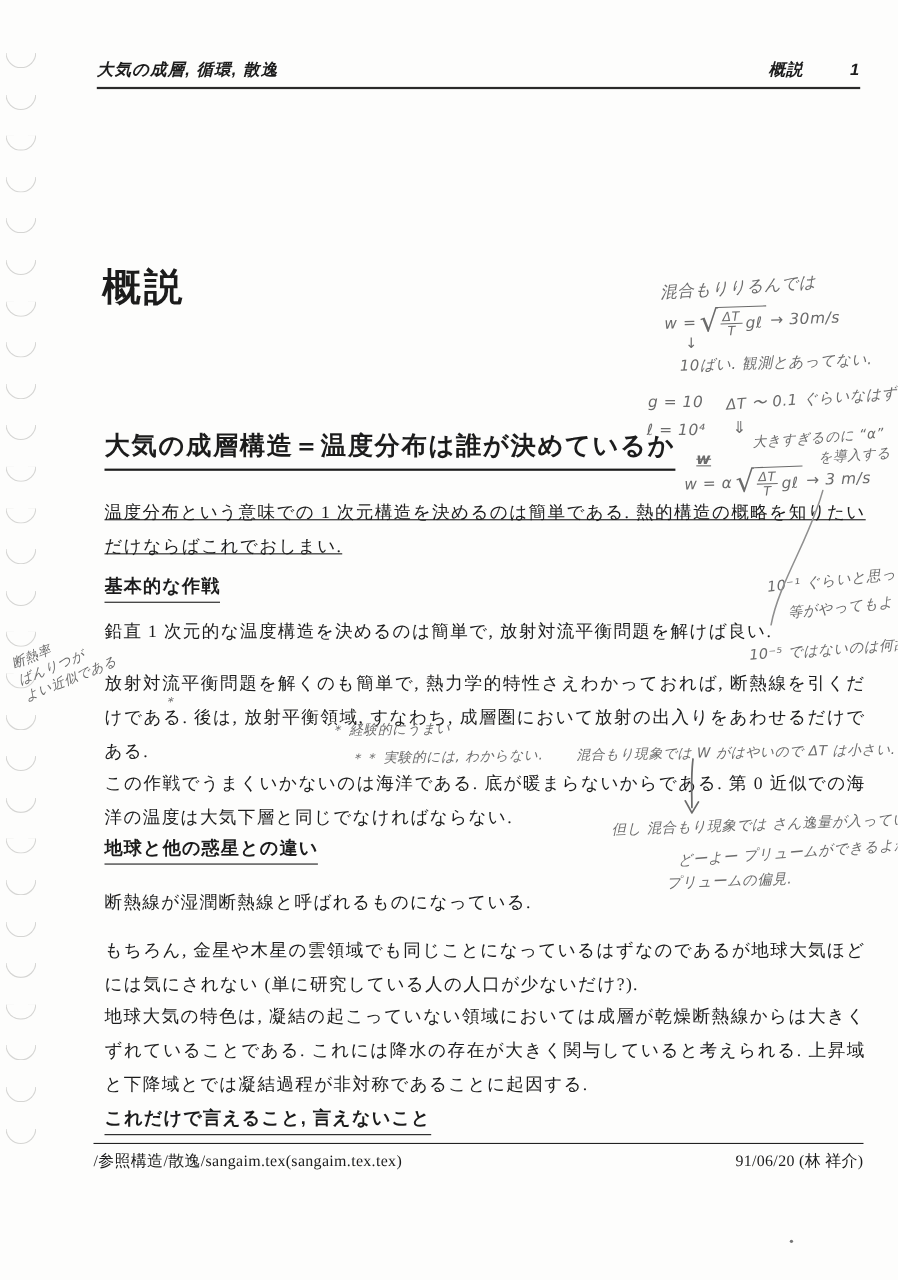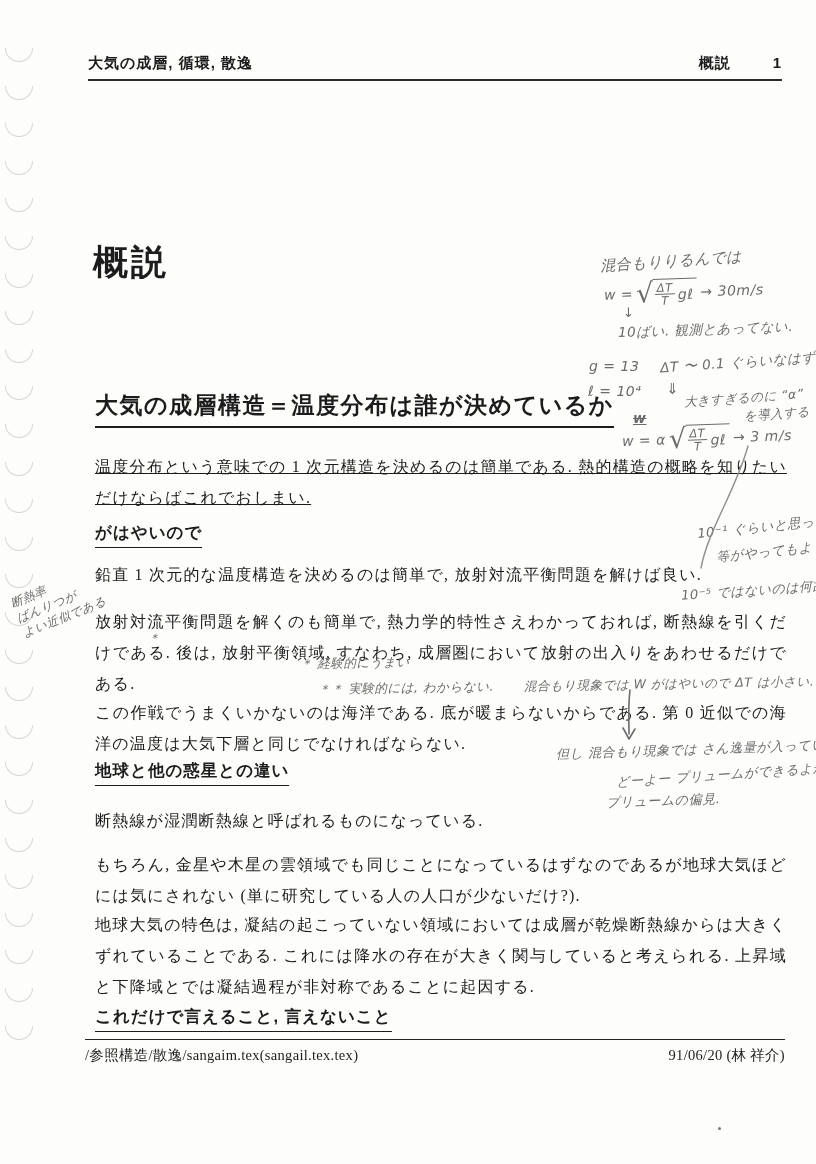--- a/index.html
+++ b/index.html
@@ -13,21 +13,21 @@
   
   .hole{
     position:absolute;left:5px;width:26px;height:13px;
     border:1.5px solid #c8c8c6;border-top:none;
     border-radius:0 0 14px 14px;opacity:.75;
   }
   
   .header-row{
     left:88px;top:54px;width:694px;display:flex;align-items:baseline;
     font-family:"Liberation Sans","DejaVu Sans",sans-serif;
-    font-weight:bold;font-size:15px;letter-spacing:1px;
+    font-weight:bold;font-size:15px;letter-spacing:1px;font-style:italic;
   }
   .header-row .spacer{flex:1;}
   .header-rule{left:88px;top:79px;width:694px;border-top:2px solid #2a2a2a;}
   .pagenum{margin-left:42px;}
   
   .doc-title{
     left:93px;top:238px;
     font-family:"Liberation Sans","DejaVu Sans",sans-serif;
     font-weight:bold;font-size:35px;letter-spacing:3px;line-height:1.35;
   }
@@ -115,41 +115,41 @@
 <div class="abs header-rule"></div>
 
 <div class="abs doc-title">
   <div>概説</div>
 </div>
 
 <div class="abs h1">大気の成層構造＝温度分布は誰が決めているか</div>
 
 <div class="abs para" style="left:95px;top:452px;text-decoration:underline;">温度分布という意味での 1 次元構造を決めるのは簡単である. 熱的構造の概略を知りたいだけならばこれでおしまい.</div>
 
-<div class="abs h2" style="left:95px;top:522px;">がはやいので</div>
+<div class="abs h2" style="left:95px;top:522px;">基本的な作戦</div>
 
 <div class="abs para" style="left:95px;top:560px;">鉛直 1 次元的な温度構造を決めるのは簡単で, 放射対流平衡問題を解けば良い.</div>
 
 <div class="abs para" style="left:95px;top:607px;">放射対流平衡問題を解くのも簡単で, 熱力学的特性さえわかっておれば, 断熱線を引くだけである. 後は, 放射平衡領域, すなわち, 成層圏において放射の出入りをあわせるだけである.</div>
 
 <div class="abs para" style="left:95px;top:698px;">この作戦でうまくいかないのは海洋である. 底が暖まらないからである. 第 0 近似での海洋の温度は大気下層と同じでなければならない.</div>
 
 <div class="abs h2" style="left:95px;top:760px;">地球と他の惑星との違い</div>
 
 <div class="abs para" style="left:95px;top:806px;">断熱線が湿潤断熱線と呼ばれるものになっている.</div>
 
 <div class="abs para" style="left:95px;top:850px;">もちろん, 金星や木星の雲領域でも同じことになっているはずなのであるが地球大気ほどには気にされない (単に研究している人の人口が少ないだけ?).</div>
 
 <div class="abs para" style="left:95px;top:910px;">地球大気の特色は, 凝結の起こっていない領域においては成層が乾燥断熱線からは大きくずれていることである. これには降水の存在が大きく関与していると考えられる. 上昇域と下降域とでは凝結過程が非対称であることに起因する.</div>
 
 <div class="abs h2" style="left:95px;top:1006px;">これだけで言えること, 言えないこと</div>
 
 <div class="abs footer-rule"></div>
 <div class="abs footer-row">
-  <span>/参照構造/散逸/sangaim.tex(sangail.tex.tex)</span>
+  <span>/参照構造/散逸/sangaim.tex(sangaim.tex.tex)</span>
   <span class="spacer"></span>
   <span>91/06/20 (林 祥介)</span>
 </div>
 
 <div class="hw" style="left:600px;top:252px;transform:rotate(-4deg);font-size:15px;">混合もりりるんでは</div>
 
 <div class="hw formula" style="left:604px;top:278px;transform:rotate(-2deg);">
   <span>w =</span>
   <span class="sqrt-sign">√</span>
   <span class="radicand">
@@ -158,21 +158,21 @@
       <span class="den">T</span>
     </span>
     <span>gℓ</span>
   </span>
   <span>→ 30m/s</span>
 </div>
 
 <div class="hw" style="left:623px;top:305px;font-size:13px;font-style:normal;">↓</div>
 <div class="hw" style="left:618px;top:321px;transform:rotate(-2deg);">10ばい.  観測とあってない.</div>
 
-<div class="hw" style="left:589px;top:358px;font-size:14px;">g = 13</div>
+<div class="hw" style="left:589px;top:358px;font-size:14px;">g = 10</div>
 <div class="hw" style="left:588px;top:383px;font-size:14px;">ℓ = 10⁴</div>
 
 <div class="hw" style="left:660px;top:354px;transform:rotate(-4deg);">ΔT 〜 0.1 ぐらいなはず</div>
 <div class="hw" style="left:666px;top:380px;font-size:15px;font-style:normal;">⇓</div>
 <div class="hw" style="left:684px;top:390px;transform:rotate(-4deg);font-size:12.5px;">大きすぎるのに “α”</div>
 <div class="hw" style="left:744px;top:406px;transform:rotate(-4deg);font-size:12.5px;">を導入する</div>
 
 <div class="hw w-scribble" style="left:633px;top:410px;font-size:14px;">w</div>
 
 <div class="hw formula" style="left:622px;top:424px;transform:rotate(-2deg);">

